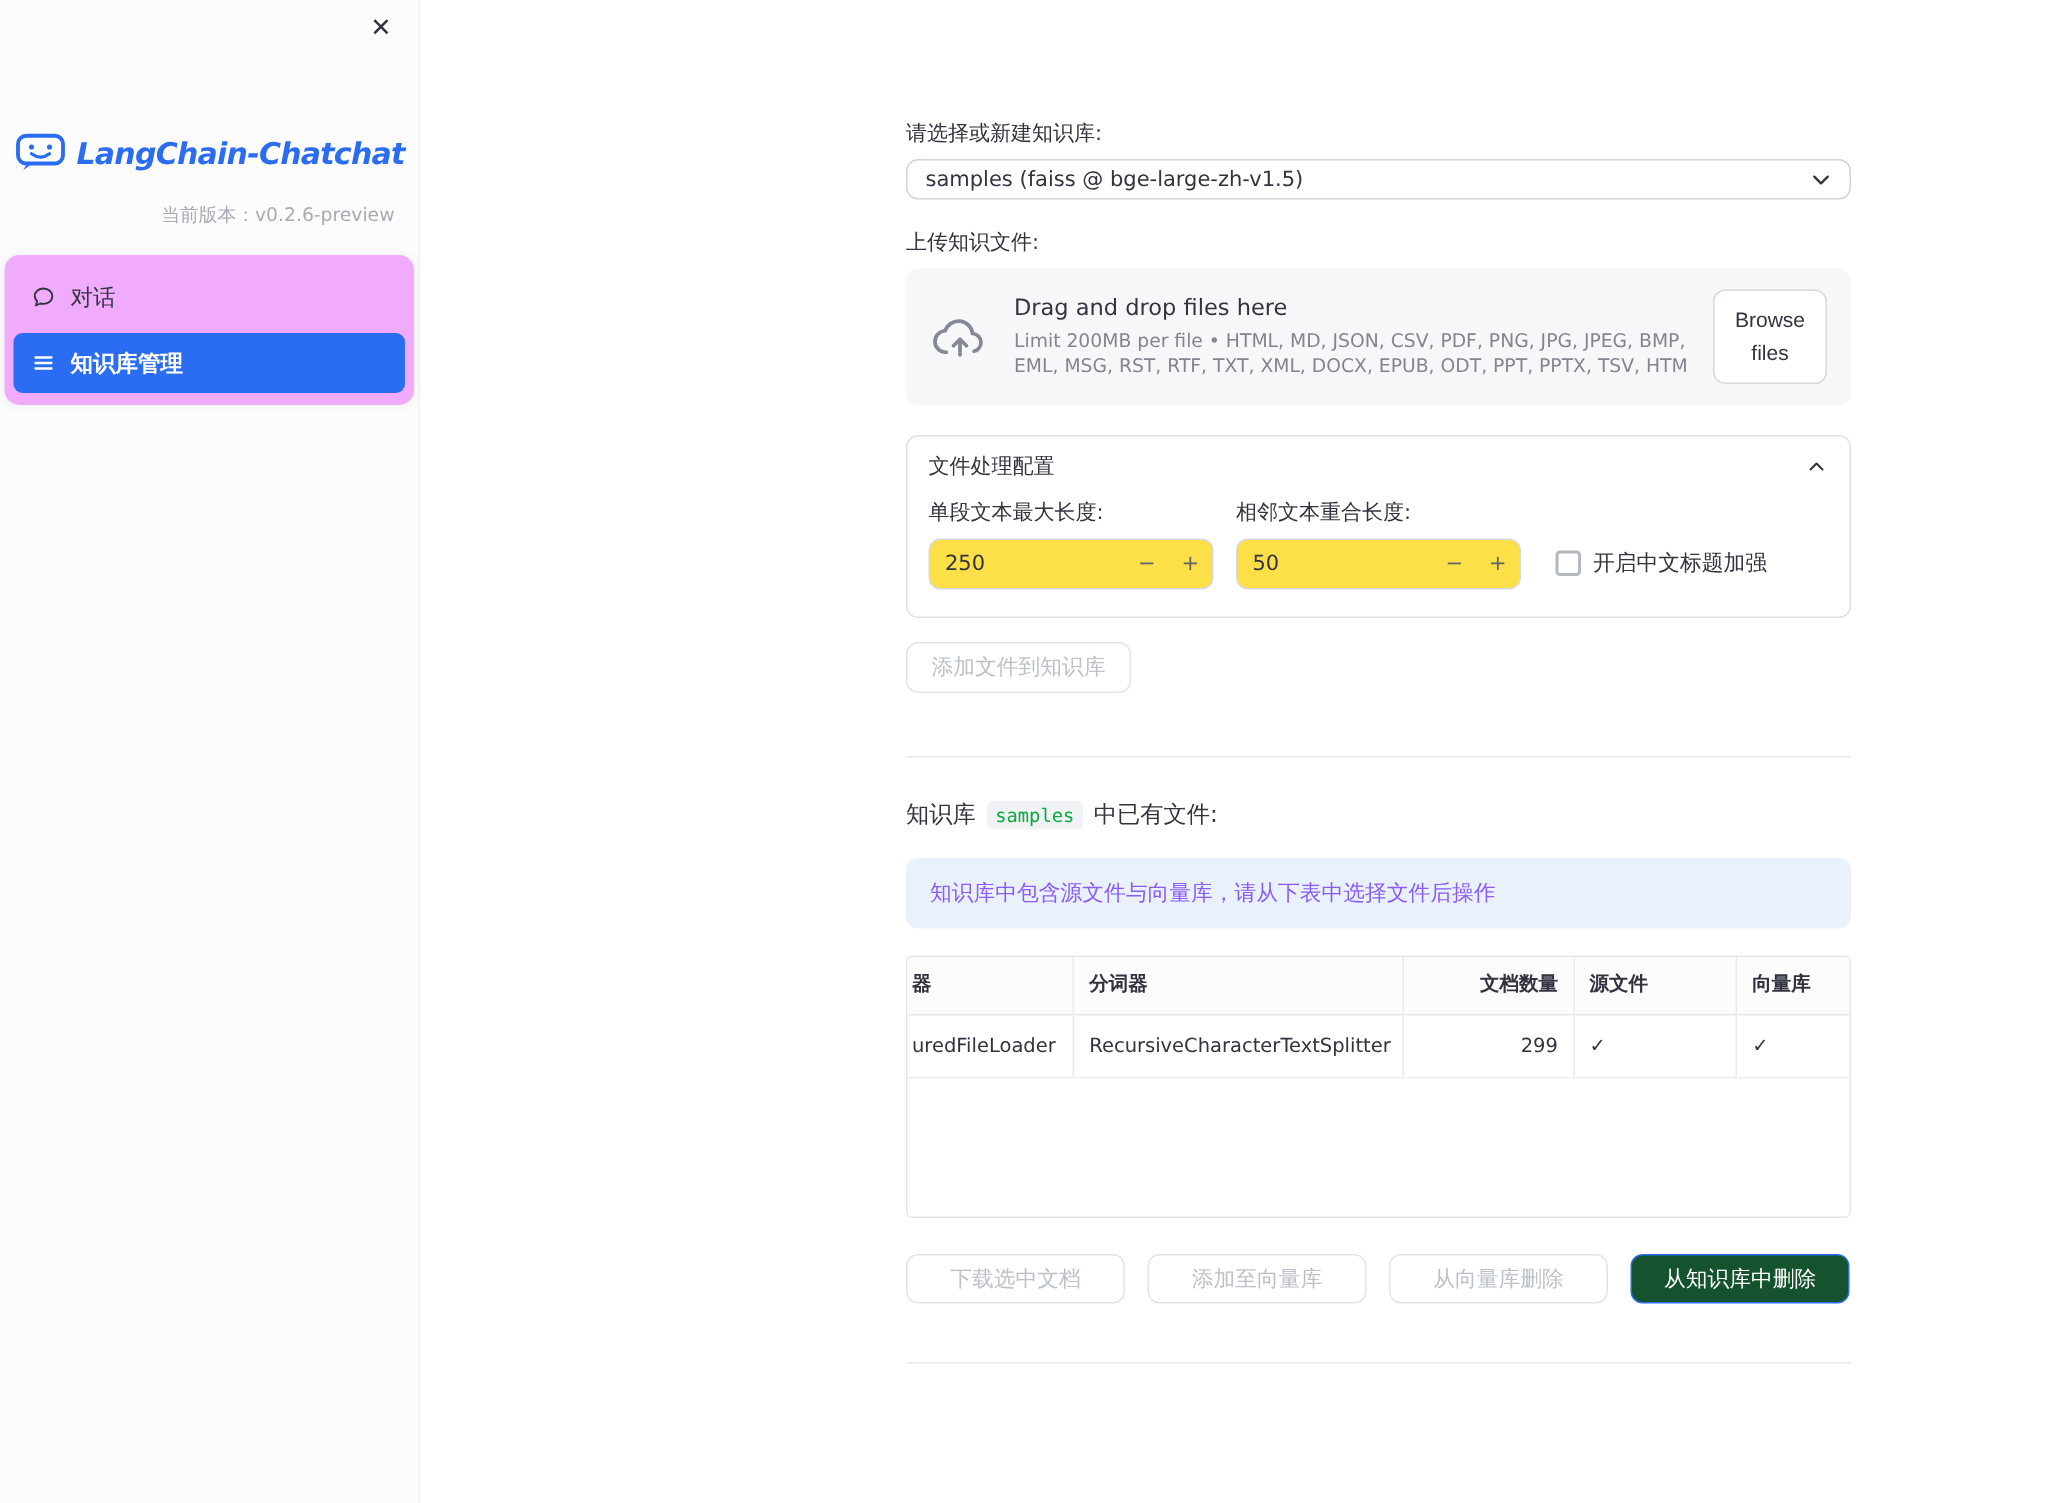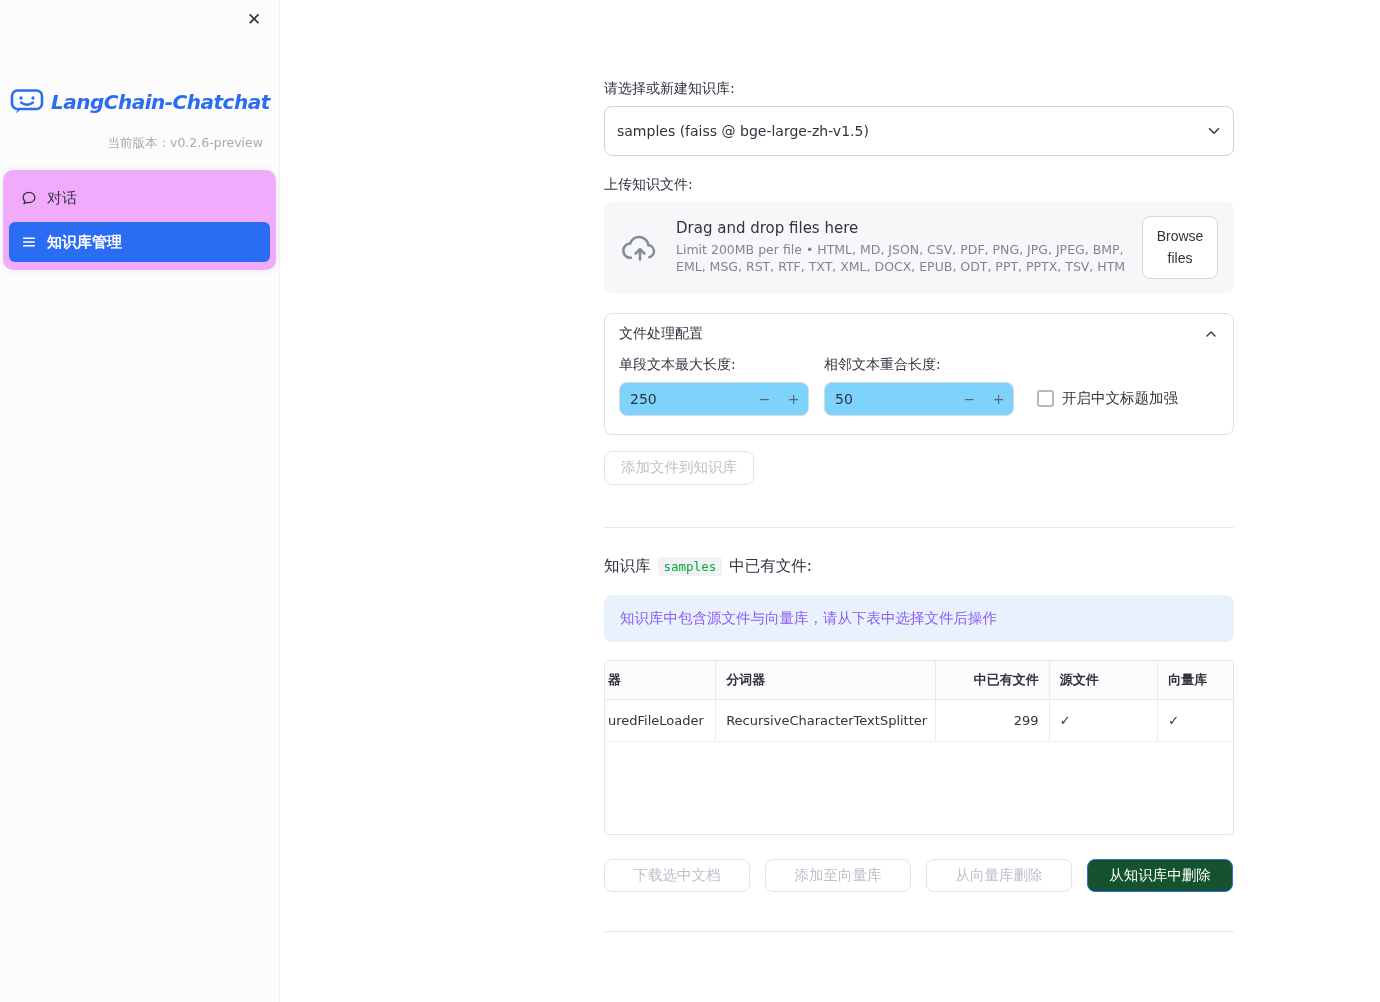--- a/index.html
+++ b/index.html
@@ -48,21 +48,21 @@
   .menu-item.selected { background: #2b6df2; color: #ffffff; font-weight: 700; }
   .menu-item .mi-icon { display: flex; align-items: center; }
 
   
   .main { margin-left: 280px; height: 1002px; background: #ffffff; }
   .content { width: 630px; margin-left: 324px; padding-top: 80px; }
 
   .field-label { font-size: 14px; color: #31333f; margin-bottom: 8px; }
 
   .selectbox {
-    height: 50px; border: 1px solid #cfd3da; border-radius: 8px;
+    height: 27px; border: 1px solid #cfd3da; border-radius: 8px;
     display: flex; align-items: center; justify-content: space-between;
     padding: 0 10px 0 12px; background: #fff; cursor: pointer;
   }
   .selectbox .sel-value { font-size: 14px; }
 
   .upload-label { margin-top: 20px; }
   .uploader {
     background: #f6f7f9; border-radius: 8px; padding: 14px 16px;
     display: flex; align-items: center; gap: 16px; min-height: 84px;
   }
@@ -81,21 +81,21 @@
   .exp-header {
     display: flex; align-items: center; justify-content: space-between;
     padding: 11px 14px; cursor: pointer; font-size: 14px;
   }
   .exp-body {
     display: flex; align-items: flex-end; gap: 15px; padding: 2px 14px 18px 14px;
   }
   .num-group { width: 190px; }
   .num-input {
     height: 34px; border: 1px solid #d5d8de; border-radius: 8px;
-    display: flex; align-items: center; overflow: hidden; background: #7dd3fc;
+    display: flex; align-items: center; overflow: hidden; background: #fde047;
   }
   .num-input input {
     border: none; outline: none; flex: 1; min-width: 0;
     font-family: inherit; font-size: 14px; color: #31333f; padding-left: 10px;
     background: transparent;
   }
   .step-btn {
     width: 29px; height: 100%; display: flex; align-items: center; justify-content: center;
     color: #5f6368; font-size: 14px; cursor: pointer; user-select: none;
   }
@@ -269,21 +269,21 @@
       <span class="inline-code">samples</span>
       <span>中已有文件:</span>
     </div>
 
     <div class="info-banner">知识库中包含源文件与向量库，请从下表中选择文件后操作</div>
 
     <div class="kb-table">
       <div class="t-row t-head">
         <div class="t-cell c0">器</div>
         <div class="t-cell c1">分词器</div>
-        <div class="t-cell c2">中已有文件</div>
+        <div class="t-cell c2">文档数量</div>
         <div class="t-cell c3">源文件</div>
         <div class="t-cell c4">向量库</div>
       </div>
       <div class="t-row t-body-row">
         <div class="t-cell c0">uredFileLoader</div>
         <div class="t-cell c1">RecursiveCharacterTextSplitter</div>
         <div class="t-cell c2">299</div>
         <div class="t-cell c3">✓</div>
         <div class="t-cell c4">✓</div>
       </div>

